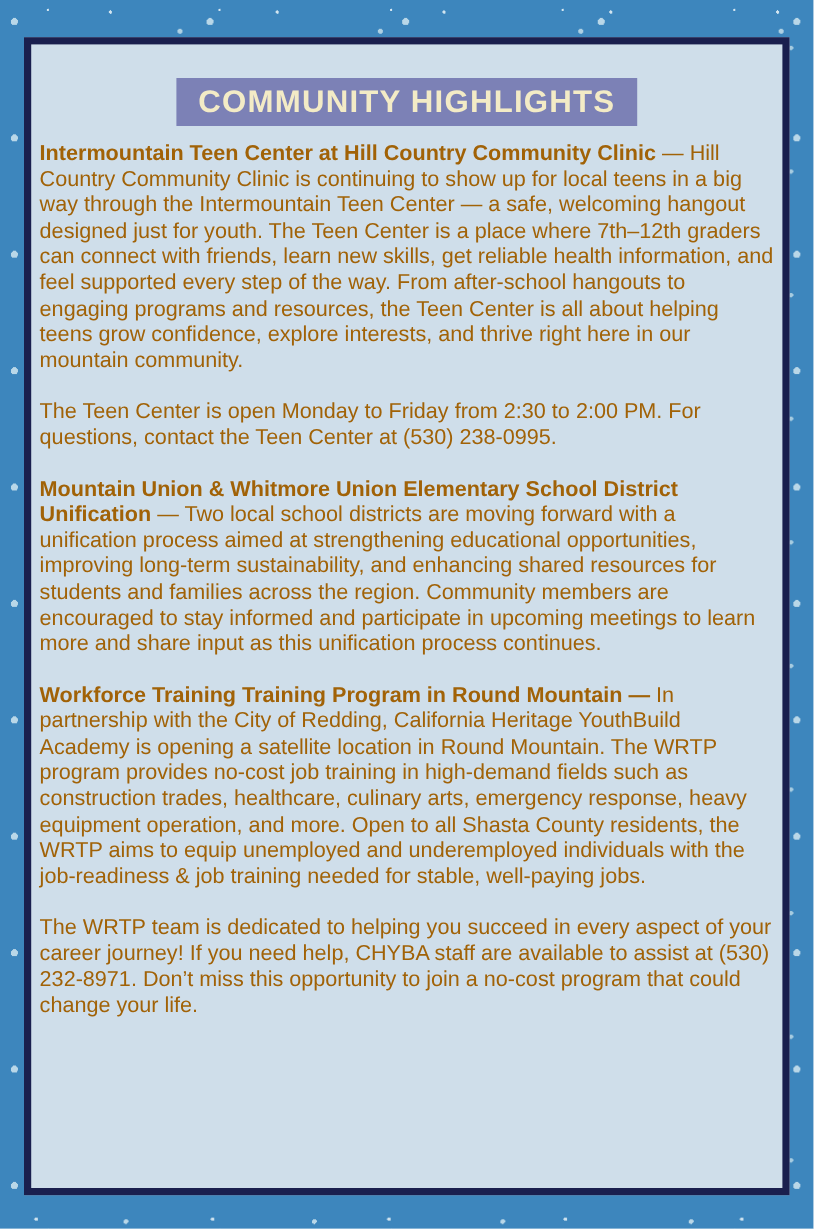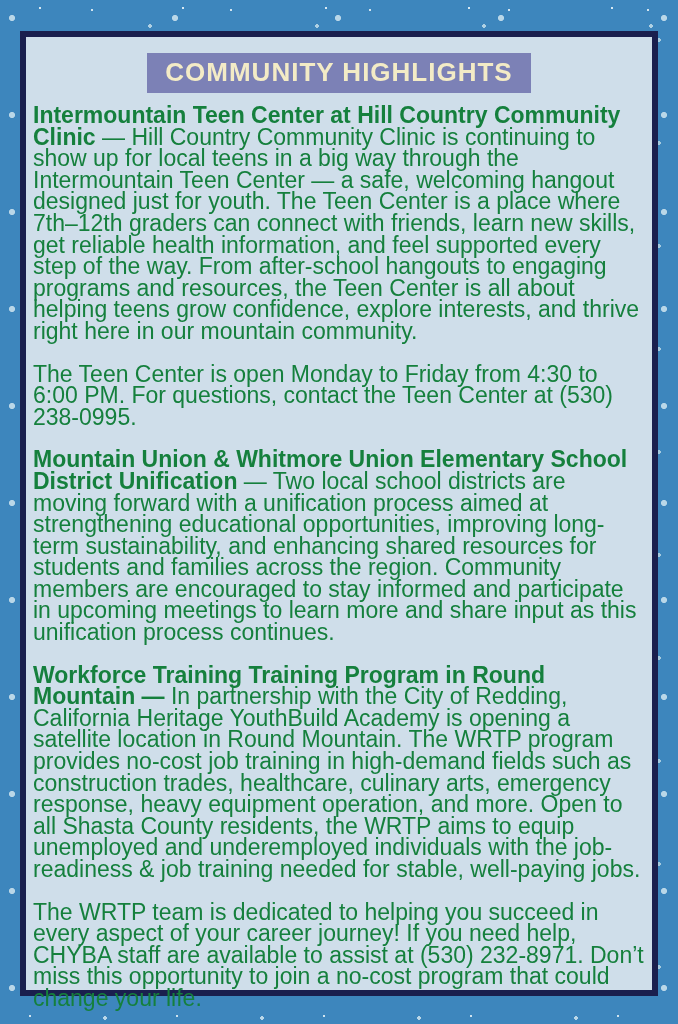--- a/index.html
+++ b/index.html
@@ -38,33 +38,33 @@
     top: 31px;
     left: 20px;
     right: 20px;
     bottom: 28px;
     background: #cfdeea;
     border: 6px solid #1a1f4e;
     box-sizing: border-box;
     padding: 10px 7px 6px 7px;
   }
   .banner {
-    margin: 6px auto 12px auto;
+    margin: 18px auto 12px auto;
     width: fit-content;
     background: #7c81b6;
     color: #f3ebc6;
     font-weight: bold;
     font-size: 26px;
     letter-spacing: 1px;
     padding: 4px 18px 5px 18px;
     white-space: nowrap;
   }
   .content {
-    color: #15803d;
-    font-size: 23px;
+    color: #a16207;
+    font-size: 18px;
     line-height: 21.6px;
   }
   .content p {
     margin: 0 0 21px 0;
   }
   .content p:last-child {
     margin-bottom: 0;
   }
   .content strong {
     font-weight: bold;
@@ -82,21 +82,21 @@
     <div class="banner">
       <span>COMMUNITY HIGHLIGHTS</span>
     </div>
 
     <div class="content">
 
       <p><strong>Intermountain Teen Center at Hill Country Community Clinic</strong>
         <span>— Hill Country Community Clinic is continuing to show up for local teens in a big way through the Intermountain Teen Center — a safe, welcoming hangout designed just for youth. The Teen Center is a place where 7th–12th graders can connect with friends, learn new skills, get reliable health information, and feel supported every step of the way. From after-school hangouts to engaging programs and resources, the Teen Center is all about helping teens grow confidence, explore interests, and thrive right here in our mountain community.</span></p>
 
       <p>
-        <span>The Teen Center is open Monday to Friday from 4:30 to 6:00 PM. For questions, contact the Teen Center at (530) 238-0995.</span></p>
+        <span>The Teen Center is open Monday to Friday from 2:30 to 2:00 PM. For questions, contact the Teen Center at (530) 238-0995.</span></p>
 
       <p><strong>Mountain Union &amp; Whitmore Union Elementary School District Unification</strong>
         <span>— Two local school districts are moving forward with a unification process aimed at strengthening educational opportunities, improving long-term sustainability, and enhancing shared resources for students and families across the region. Community members are encouraged to stay informed and participate in upcoming meetings to learn more and share input as this unification process continues.</span></p>
 
 
       <p><strong>Workforce Training Training Program in Round Mountain —</strong>
         <span>In partnership with the City of Redding, California Heritage YouthBuild Academy is opening a satellite location in Round Mountain. The WRTP program provides no-cost job training in high-demand fields such as construction trades, healthcare, culinary arts, emergency response, heavy equipment operation, and more. Open to all Shasta County residents, the WRTP aims to equip unemployed and underemployed individuals with the job-readiness &amp; job training needed for stable, well-paying jobs.</span></p>
 
       <p>
         <span>The WRTP team is dedicated to helping you succeed in every aspect of your career journey! If you need help, CHYBA staff are available to assist at (530) 232-8971. Don’t miss this opportunity to join a no-cost program that could change your life.</span></p>

